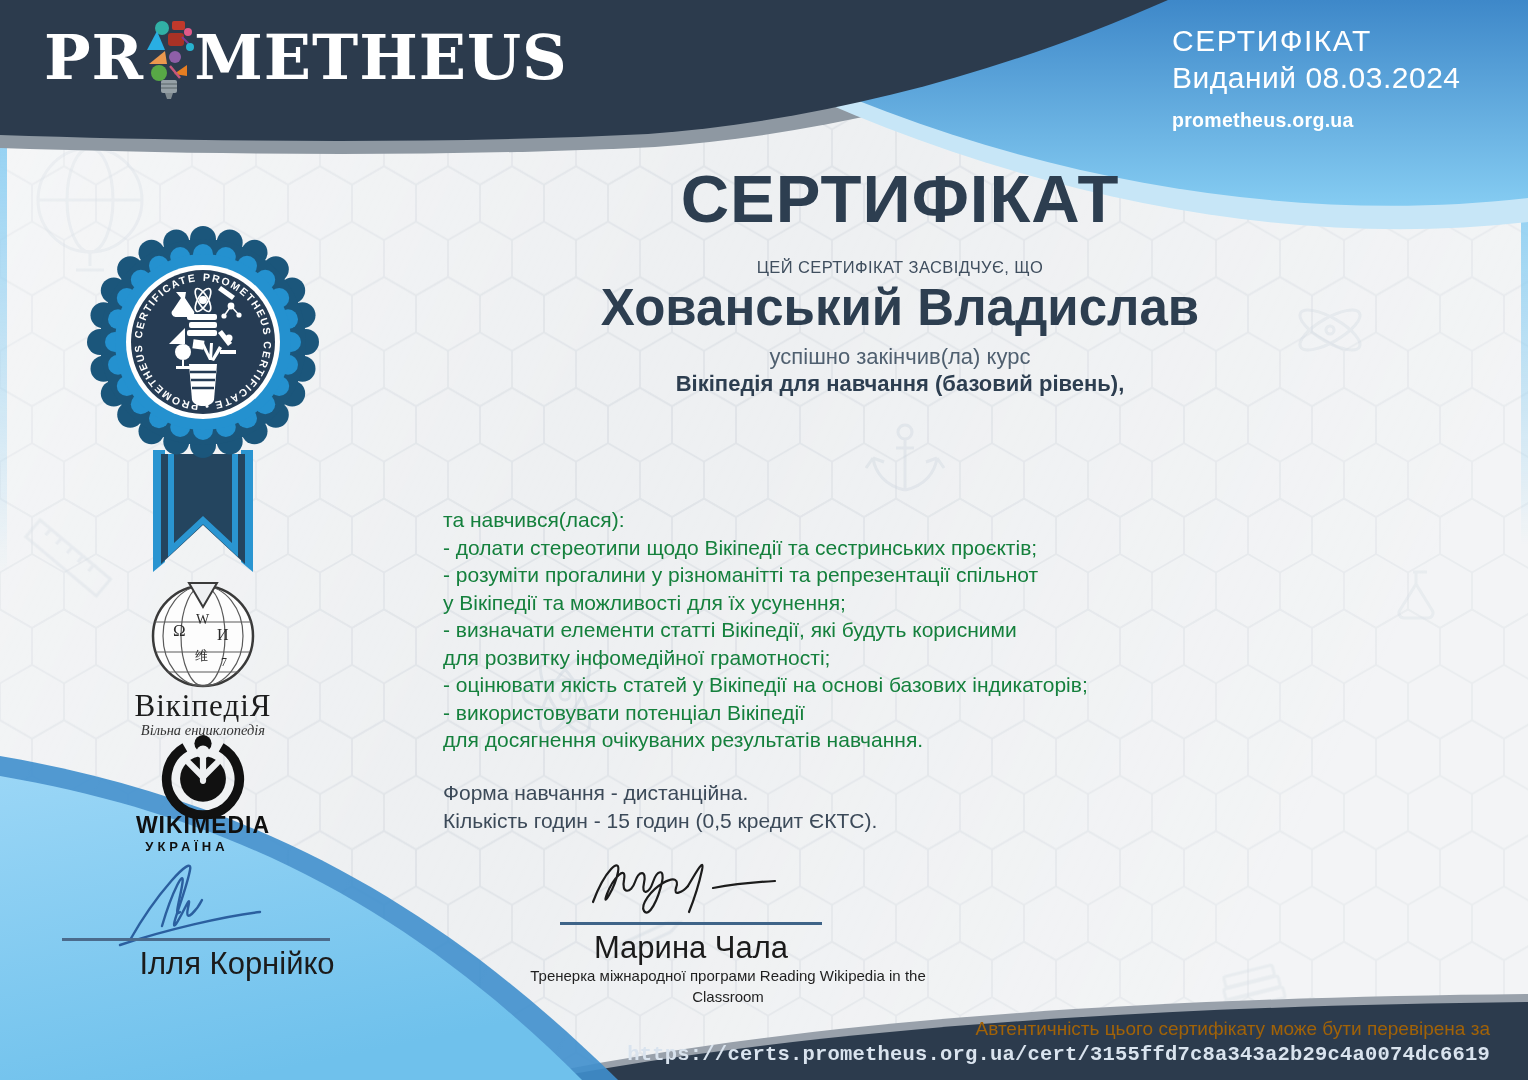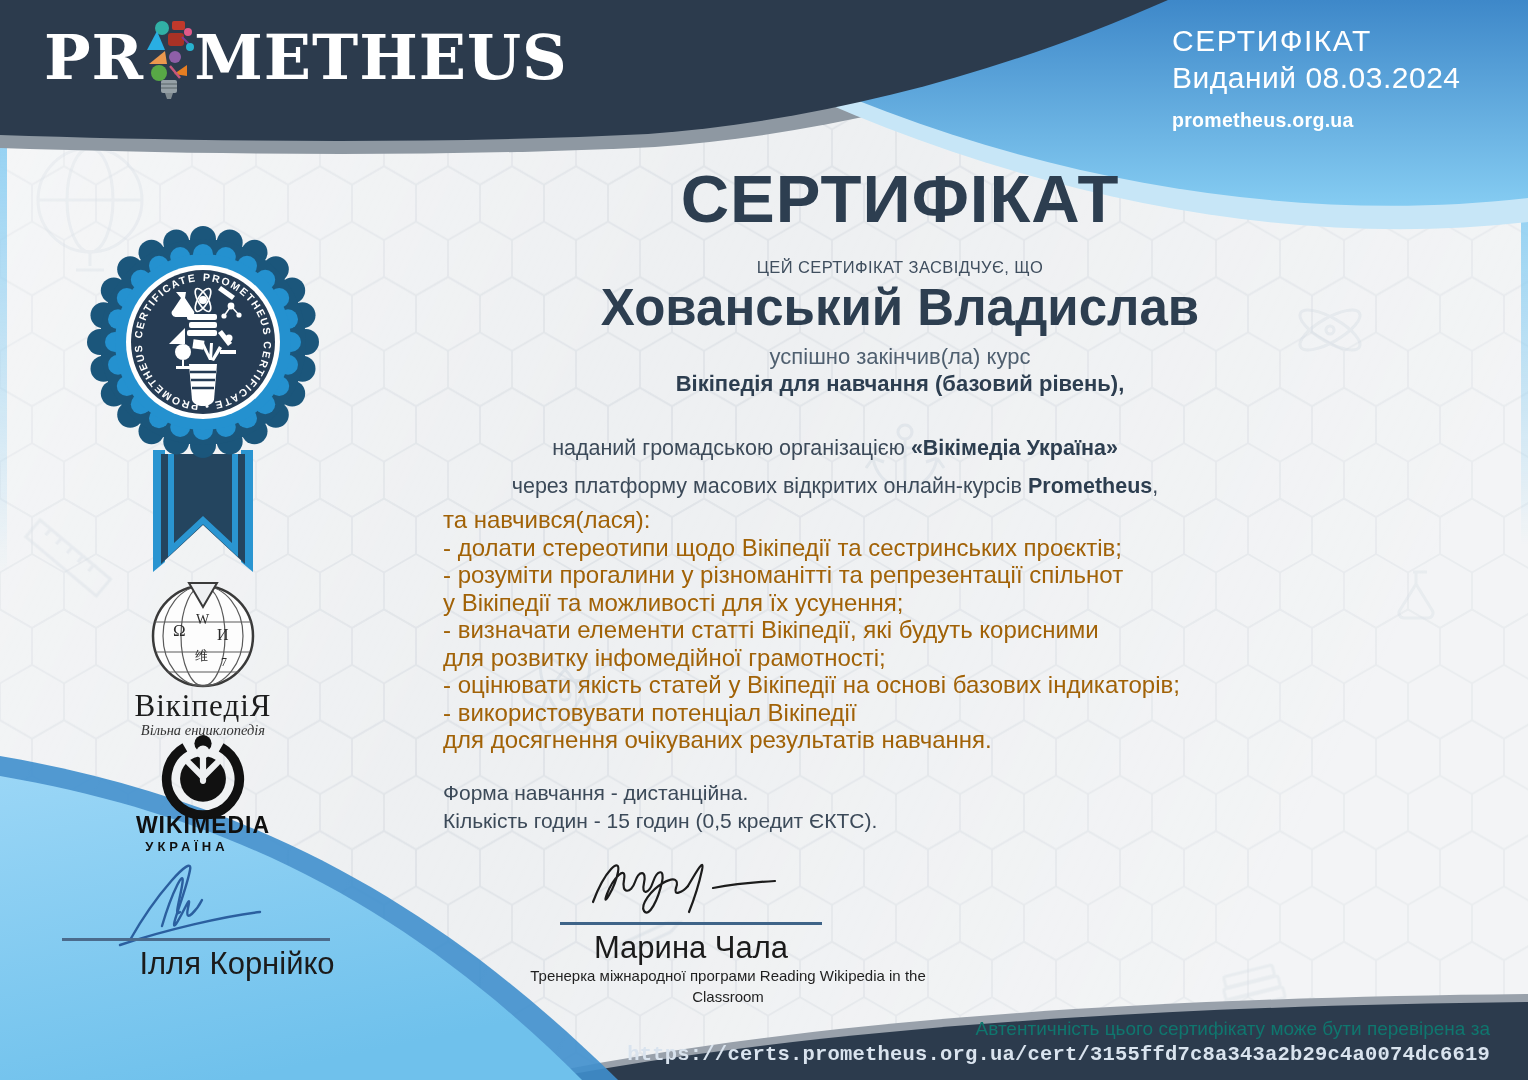--- a/index.html
+++ b/index.html
@@ -25,41 +25,41 @@
   .subtitle{left:420px;top:258px;width:960px;text-align:center;font-size:16.5px;font-weight:500;
             color:#3f4e5e;letter-spacing:.4px;}
   .name{left:420px;top:278px;width:960px;text-align:center;font-size:51px;font-weight:800;
         color:#2d3e50;}
   .completed{left:420px;top:344px;width:960px;text-align:center;font-size:22px;color:#506070;}
   .course{left:420px;top:371px;width:960px;text-align:center;font-size:22px;font-weight:700;
           color:#2d3e50;}
   .granted{left:360px;top:430px;width:950px;text-align:center;font-size:21.5px;line-height:37.5px;
            color:#3c4a59;}
   .granted b{color:#2d3e50;}
-  .outcomes{left:443px;top:506px;width:860px;font-size:24px;line-height:27.5px;color:#a16207;}
+  .outcomes{left:443px;top:506px;width:860px;font-size:21px;line-height:27.5px;color:#15803d;}
   .formblock{left:443px;top:779px;width:860px;font-size:21px;line-height:28px;color:#3c4a59;}
 
   
   .sigline{height:3px;background:#4b6b8c;}
   .sig-name{font-size:31px;color:#1b1b1b;text-align:center;}
   .sig-role{font-size:15.5px;line-height:20.5px;color:#1f1f1f;text-align:center;}
 
   
   .wp-wordmark{left:83px;top:688px;width:240px;text-align:center;
                font-family:"Liberation Serif",serif;font-size:31px;color:#1d1d1d;letter-spacing:1px;}
   .wp-tagline{left:83px;top:722px;width:240px;text-align:center;
               font-family:"Liberation Serif",serif;font-style:italic;font-size:14.5px;color:#333;}
   .wm-name{left:83px;top:812px;width:240px;text-align:center;font-size:23px;font-weight:800;
            color:#101010;letter-spacing:1px;}
   .wm-region{left:67px;top:839px;width:240px;text-align:center;font-size:13px;font-weight:700;
              color:#101010;letter-spacing:4px;}
 
   
   .footer-txt{right:38px;top:1016px;text-align:right;z-index:3;}
-  .footer-line1{font-size:19px;color:#0f766e;line-height:25px;}
+  .footer-line1{font-size:19px;color:#a16207;line-height:25px;}
   .footer-line2{font-size:20.5px;font-weight:700;color:#d9e3ee;line-height:27px;letter-spacing:.2px;font-family:Liberation Mono, monospace;}
 </style>
 </head>
 <body>
 
 <div id="cert">
 
   <svg id="bg" class="abs" width="1528" height="1080" viewBox="0 0 1528 1080">
     <defs>
       <pattern id="hexpat" width="64" height="110.8" patternUnits="userSpaceOnUse">
@@ -303,24 +303,20 @@
   </svg>
   <div class="abs layer wm-name">WIKIMEDIA</div>
   <div class="abs layer wm-region">УКРАЇНА</div>
 
   <div class="abs layer title">СЕРТИФІКАТ</div>
   <div class="abs layer subtitle">ЦЕЙ СЕРТИФІКАТ ЗАСВІДЧУЄ, ЩО</div>
   <div class="abs layer name">Хованський Владислав</div>
   <div class="abs layer completed">успішно закінчив(ла) курс</div>
   <div class="abs layer course">Вікіпедія для навчання (базовий рівень),</div>
 
-  <div class="abs layer granted">
-    <div><span>наданий громадською організацією </span><b>«Вікімедіа Україна»</b></div>
-    <div><span>через платформу масових відкритих онлайн-курсів </span><b>Prometheus</b><span>,</span></div>
-  </div>
 
   <div class="abs layer outcomes">
     <div>та навчився(лася):</div>
     <div>- долати стереотипи щодо Вікіпедії та сестринських проєктів;</div>
     <div>- розуміти прогалини у різноманітті та репрезентації спільнот</div>
     <div>у Вікіпедії та можливості для їх усунення;</div>
     <div>- визначати елементи статті Вікіпедії, які будуть корисними</div>
     <div>для розвитку інфомедійної грамотності;</div>
     <div>- оцінювати якість статей у Вікіпедії на основі базових індикаторів;</div>
     <div>- використовувати потенціал Вікіпедії</div>

